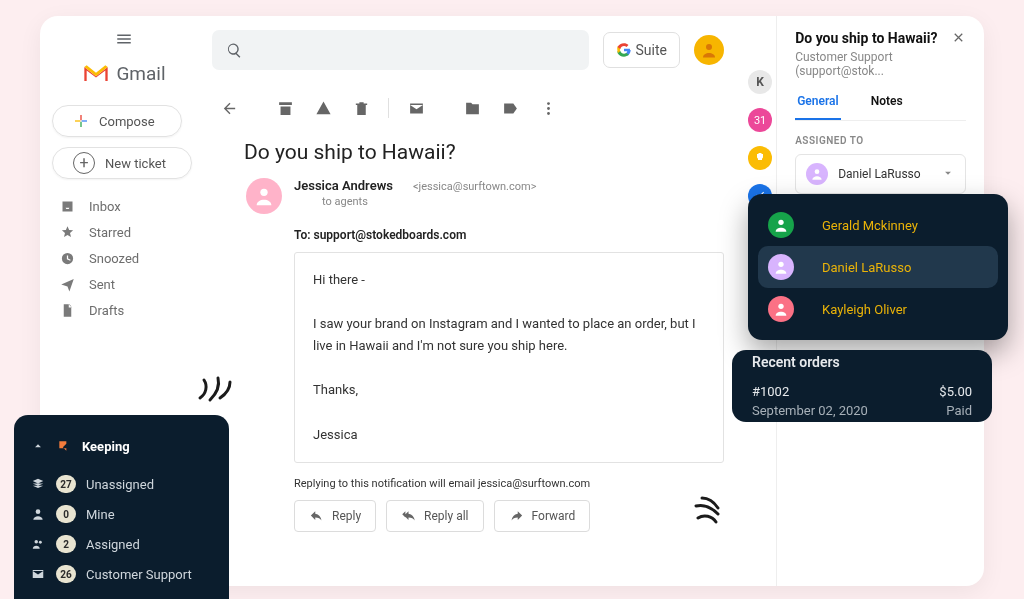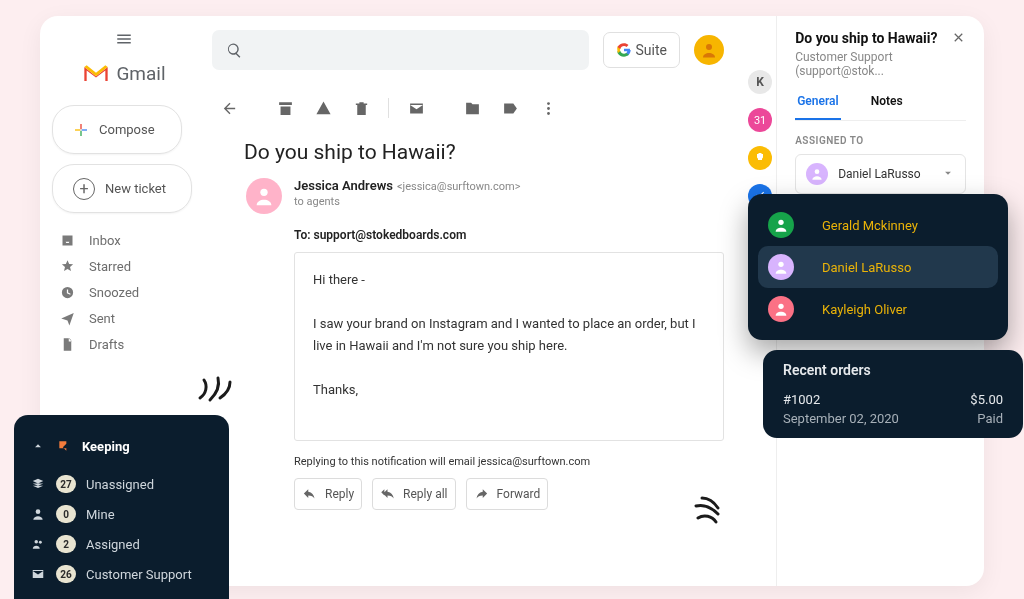--- a/index.html
+++ b/index.html
@@ -5,21 +5,21 @@
 * { box-sizing: border-box; margin: 0; padding: 0; font-family: -apple-system, BlinkMacSystemFont, "Segoe UI", Roboto, Arial, sans-serif; }
 body { width: 1024px; height: 599px; background: #fdeef0; position: relative; overflow: hidden; }
 .app { position: absolute; top: 16px; left: 40px; width: 944px; height: 570px; background: #fff; border-radius: 18px; display: flex; box-shadow: 0 6px 24px rgba(0,0,0,.06); }
 
 
 .left { width: 190px; padding: 14px 10px 0 12px; }
 .hdr-left { display:flex; align-items:center; gap:10px; padding: 0 4px 6px 8px; flex-direction: column;}
 .menu-btn svg{width:18px;height:18px;fill:#5f6368}
 .gmail-logo { display:flex; align-items:center; gap:6px; color:#5f6368; font-size:19px;}
 .gmail-m { width:28px; height:22px; }
-.pill { display:flex; align-items:center; gap:10px; height:49px; padding:12px 20px; border:1px solid #e2e2e2; border-radius:22px; font-size:13px; color:#555; box-shadow:0 1px 2px rgba(0,0,0,.05); cursor:pointer;}
+.pill { display:flex; align-items:center; gap:10px; height:32px; padding:12px 20px; border:1px solid #e2e2e2; border-radius:22px; font-size:13px; color:#555; box-shadow:0 1px 2px rgba(0,0,0,.05); cursor:pointer;}
 .compose { margin:14px 0 10px; width:130px;}
 .newticket { margin-bottom:14px; width:140px;}
 .plus-color { width:16px; height:16px; }
 .plus-circle { width:22px; height:22px; border:1.5px solid #666; border-radius:50%; display:flex;align-items:center;justify-content:center; color:#666; font-size:16px; line-height:1;}
 .nav-item { display:flex; align-items:center; gap:14px; height:26px; padding:0 8px; color:#6d6d6d; font-size:13px; cursor:pointer;}
 .nav-item svg { width:15px; height:15px; fill:#7a7a7a;}
 
 
 .center { flex:1; padding:14px 20px 0 10px; position:relative;}
 .center-top { display:flex; align-items:center; gap:14px; }
@@ -33,27 +33,27 @@
 .tool-gap { width:14px; }
 .tool { width:34px; height:34px; display:flex;align-items:center;justify-content:center; cursor:pointer;}
 .tool svg{width:17px;height:17px;fill:#666}
 .tool-sep { width:1px; height:20px; background:#e0e0e0; margin:0 6px;}
 .subject { font-size:21px; color:#222; margin:2px 0 14px 32px; font-weight:400;}
 .msg { margin-left:34px; }
 .msg-hdr { display:flex; gap:12px; align-items:flex-start;}
 .sender-av { width:36px; height:36px; border-radius:50%; background:#ffb3c9; flex-shrink:0; display:flex;align-items:center;justify-content:center;}
 .sender-line { font-size:13px; color:#222;}
 .sender-line b{font-weight:600}
-.sender-addr { color:#888; font-size:11px; margin-left:4px;}
-.toagents { font-size:11px; color:#888; margin-top:2px;}
+.sender-addr { color:#888; font-size:11px; margin-left:20px;}
+.toagents { font-size:11px; color:#888; margin-top:2px;margin-left:28px;}
 .to-line { font-size:12px; font-weight:600; color:#222; margin:14px 0 10px 48px;}
 .body-box { margin-left:48px; border:1px solid #e2e2e2; border-radius:3px; padding:16px 18px; font-size:13px; color:#333; line-height:1.7; width:430px;}
 .reply-note { margin:14px 0 10px 48px; font-size:11px; font-weight:400; color:#333;}
 .reply-row { margin-left:48px; display:flex; gap:10px;}
-.reply-btn { height:32px; padding:0 7px; border:1px solid #dcdcdc; border-radius:4px; display:flex;align-items:center;gap:8px; font-size:12px; color:#555; background:#fff; cursor:pointer;}
+.reply-btn { height:32px; padding:0 14px; border:1px solid #dcdcdc; border-radius:4px; display:flex;align-items:center;gap:8px; font-size:12px; color:#555; background:#fff; cursor:pointer;}
 .reply-btn svg{width:15px;height:15px;fill:#666}
 
 
 .rstrip { width:42px; padding-top:54px; display:flex; flex-direction:column; align-items:center; gap:14px;}
 .chip { width:24px; height:24px; border-radius:50%; display:flex;align-items:center;justify-content:center; cursor:pointer;}
 .chip span{font-size:11px;color:#fff}
 .chip-k{background:#e8e8e8;color:#555;font-size:12px;font-weight:700}
 .chip-cal{background:#ec4899}
 .chip-keep{background:#fbbc04}
 .chip-blue{background:#1a73e8}
@@ -86,21 +86,21 @@
 
 .people-pop{position:absolute;right:16px;top:194px;width:260px;background:#0b1d2d;border-radius:14px;padding:10px;box-shadow:0 12px 28px rgba(0,0,0,.35)}
 .people-item{display:flex;align-items:center;gap:28px;height:42px;border-radius:10px;padding:0 10px;color:#eab308;font-size:13px;cursor:pointer}
 .people-item.sel{background:#21384c}
 .people-av{width:26px;height:26px;border-radius:50%;background:#ccc;display:flex;align-items:center;justify-content:center}
 .people-av1{background:#16a34a}
 .people-av2{background:#d8b4fe}
 .people-av3{background:#fb7185}
 
 
-.orders-card{position:absolute;right:1px;top:350px;width:260px;background:#0b1d2d;border-radius:14px;padding:12px 20px;color:#e6e9ec}
+.orders-card{position:absolute;right:32px;top:350px;width:260px;background:#0b1d2d;border-radius:14px;padding:4px 20px;color:#e6e9ec}
 .orders-card h4{font-size:14px;font-weight:600;margin-bottom:14px}
 .orders-row{display:flex;justify-content:space-between;font-size:13px}
 .orders-row + .orders-row{margin-top:4px;color:#a7b0b8}
 
 
 .squig{position:absolute;width:40px;height:30px}
 .squig svg{width:100%;height:100%;stroke:#1b1b1b;fill:none;stroke-width:3;stroke-linecap:round}
 .squig1{left:196px;top:374px}
 .squig2{left:692px;top:496px}
 </style>
@@ -251,20 +251,21 @@
         <div>
           <div class="sender-line"><b>Jessica Andrews</b><span class="sender-addr">&lt;jessica@surftown.com&gt;</span></div>
           <div class="toagents">to agents</div>
         </div>
       </div>
       <div class="to-line">To: support@stokedboards.com</div>
       <div class="body-box">
         <div>Hi there -</div><br>
         <div>I saw your brand on Instagram and I wanted to place an order, but I live in Hawaii and I'm not sure you ship here.</div><br>
         <div>Thanks,</div><br>
+        <div>Jessica</div>
       </div>
       <div class="reply-note">Replying to this notification will email jessica@surftown.com</div>
       <div class="reply-row">
         <div class="reply-btn">
             <svg viewBox="0 0 24 24">
               <path d="M10 9V5l-7 7 7 7v-4c5 0 8 2 10 5-1-6-4-10-10-11z"></path>
             </svg>
             <span>Reply</span>
           </div>
         <div class="reply-btn">

